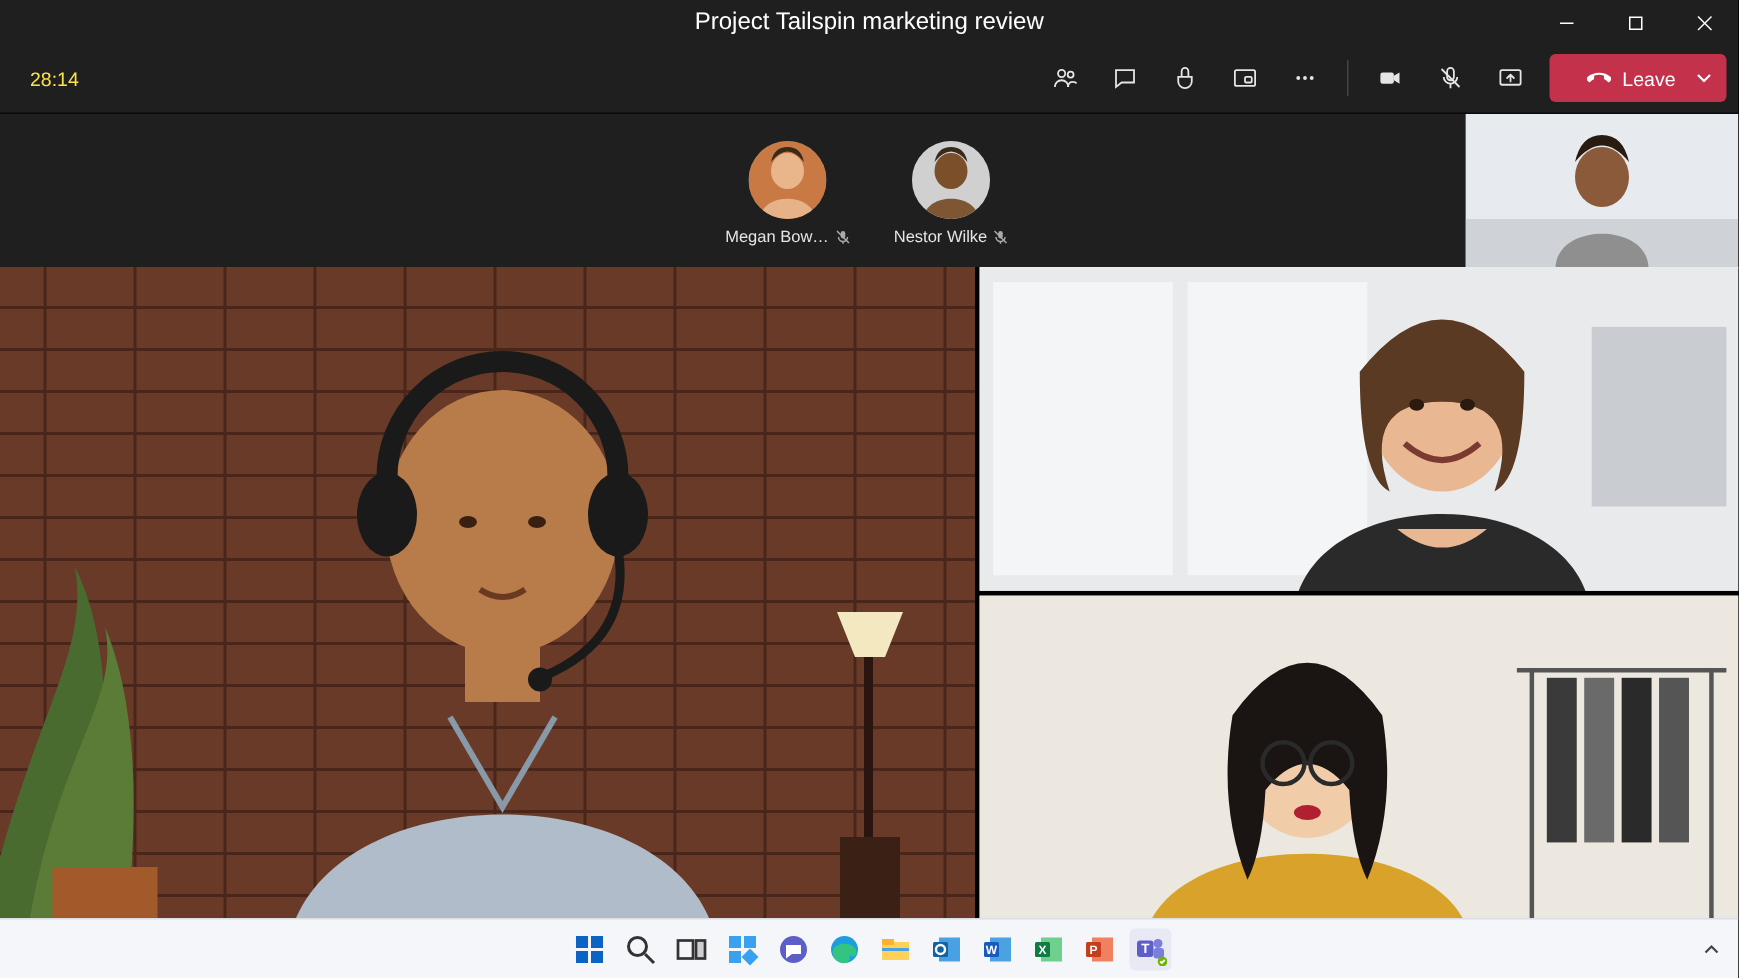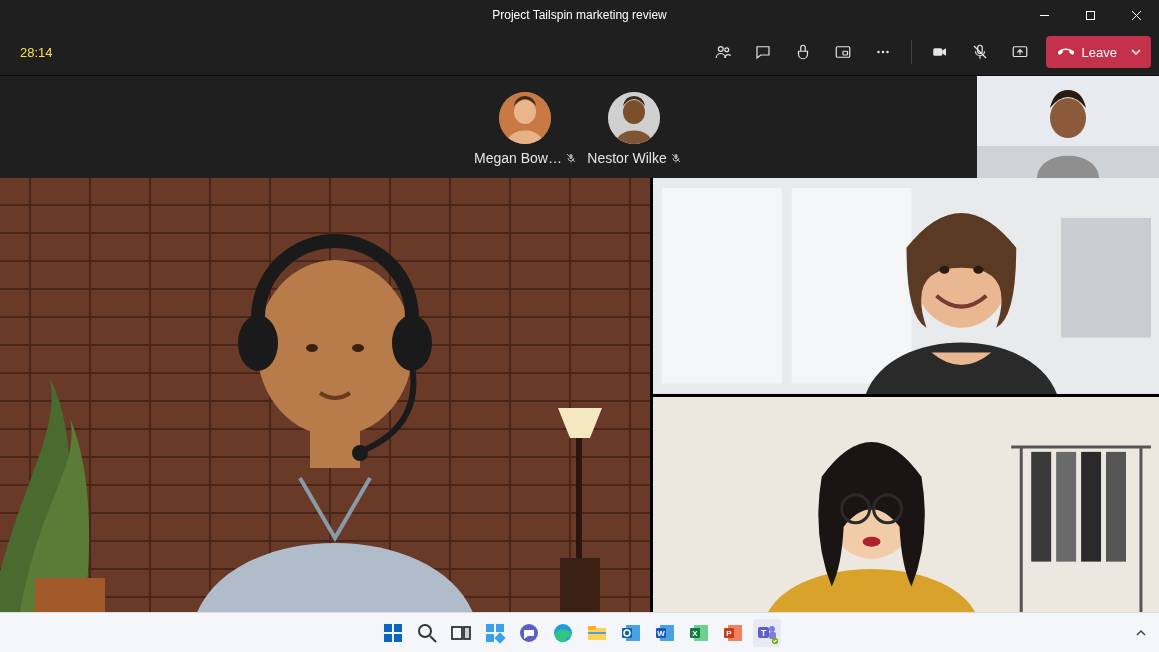--- a/index.html
+++ b/index.html
@@ -1,42 +1,42 @@
 <!DOCTYPE html>
 <html><head>
 <meta charset="utf-8">
 <style>
 * { margin:0; padding:0; box-sizing:border-box; font-family:"Segoe UI", Arial, sans-serif; }
 html,body { width:1159px; height:652px; overflow:hidden; background:#000; }
 
 .app { width:100%; height:100%; display:flex; flex-direction:column; }
 
 
-.titlebar { height:30px; background:#1f1f1f; display:flex; align-items:center; justify-content:center; position:relative; color:#fff; font-size:12px; }
+.titlebar { height:30px; background:#1f1f1f; display:flex; align-items:center; justify-content:center; position:relative; color:#fff; font-size:16px; }
 .titlebar .win-controls { position:absolute; right:0; top:0; display:flex; height:30px; }
 .win-btn { width:46px; height:30px; display:flex; align-items:center; justify-content:center; color:#fff; font-size:11px; }
 .win-btn svg { width:11px; height:11px; }
 
 
 .controls-row { height:46px; background:#1f1f1f; display:flex; align-items:center; padding:0 8px 0 20px; color:#fff; border-bottom:1px solid #0a0a0a; }
 .timer { font-size:13px; color:#fde047; }
 .spacer { flex:1; }
 .ctrl-btn { width:36px; height:36px; display:flex; align-items:center; justify-content:center; margin:0 2px; border-radius:4px; color:#e5e5e5; cursor:pointer; }
 .ctrl-btn svg { width:18px; height:18px; }
 .ctrl-sep { width:1px; height:24px; background:#444; margin:0 8px; }
-.leave-btn { background:#c4314b; color:#fff; height:32px; border:none; border-radius:4px; display:flex; align-items:center; padding:0 10px 0 12px; font-size:13px; cursor:pointer; margin-left:6px; gap:8px; }
+.leave-btn { background:#c4314b; color:#fff; height:32px; border:none; border-radius:4px; display:flex; align-items:center; padding:0 10px 0 25px; font-size:13px; cursor:pointer; margin-left:6px; gap:8px; }
 .leave-btn svg.phone { width:16px; height:16px; }
 .leave-btn svg.caret { width:10px; height:10px; margin-left:6px; }
 
 
 .roster-row { height:103px; background:#1f1f1f; display:flex; position:relative; justify-content:center; align-items:center; gap:34px; padding-top:4px; }
 .roster-item { display:flex; flex-direction:column; align-items:center; gap:6px; width:75px; }
 .roster-avatar { width:52px; height:52px; border-radius:50%; background:#666; overflow:hidden; display:flex; align-items:center; justify-content:center; }
 .roster-avatar svg { width:100%; height:100%; }
-.roster-label { display:flex; align-items:center; gap:4px; color:#e5e5e5; font-size:14px; white-space:nowrap; }
+.roster-label { display:flex; align-items:center; gap:4px; color:#e5e5e5; font-size:11px; white-space:nowrap; }
 .roster-label .mute-icon svg { width:10px; height:10px; fill:#aaa; display:block; }
 .self-preview { position:absolute; right:0; top:0; width:182px; height:103px; background:#888; overflow:hidden; }
 .self-preview svg { width:100%; height:100%; }
 
 
 .video-grid { flex:1; display:grid; grid-template-columns:650px 1fr; grid-template-rows:1fr 1fr; gap:3px; background:#000; }
 .tile-main { grid-row:1 / span 2; background:#5a3b2b; position:relative; overflow:hidden; }
 .tile-a { background:#d8d8d8; position:relative; overflow:hidden; }
 .tile-b { background:#e0e0e0; position:relative; overflow:hidden; }
 .tile svg, .tile-main svg, .tile-a svg, .tile-b svg { width:100%; height:100%; display:block; }

